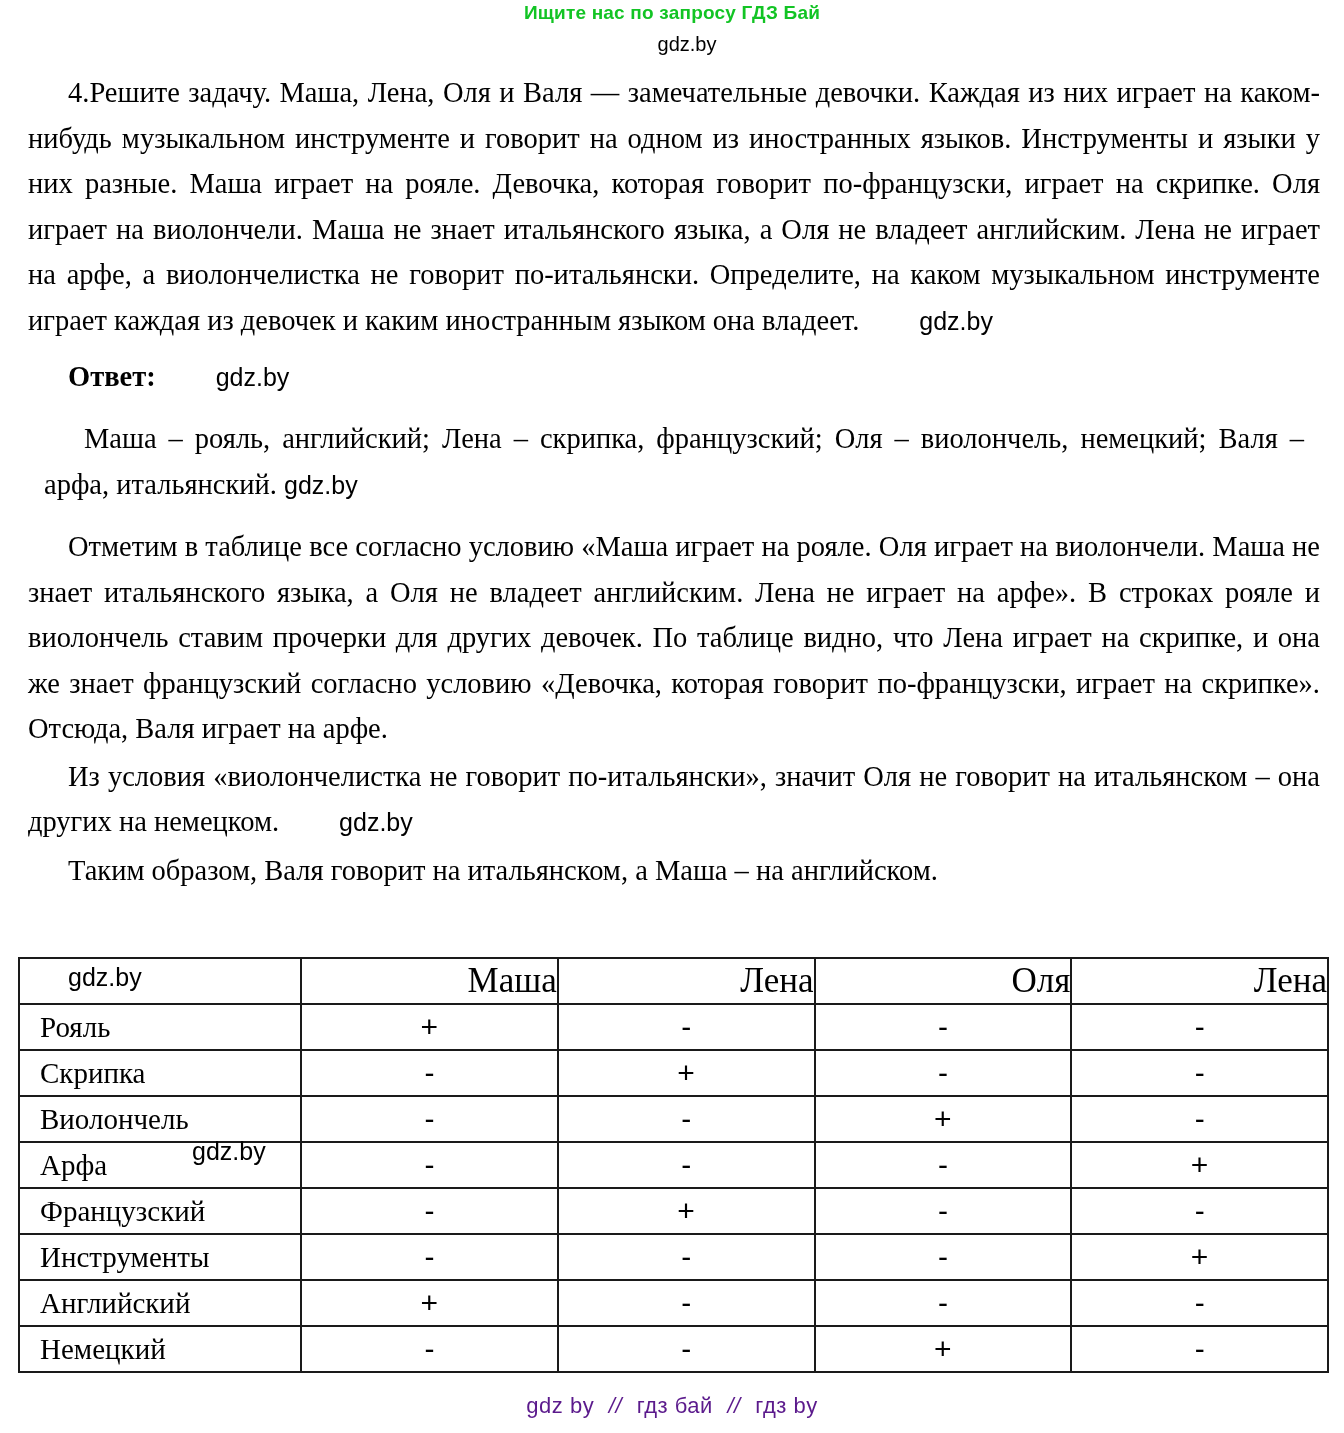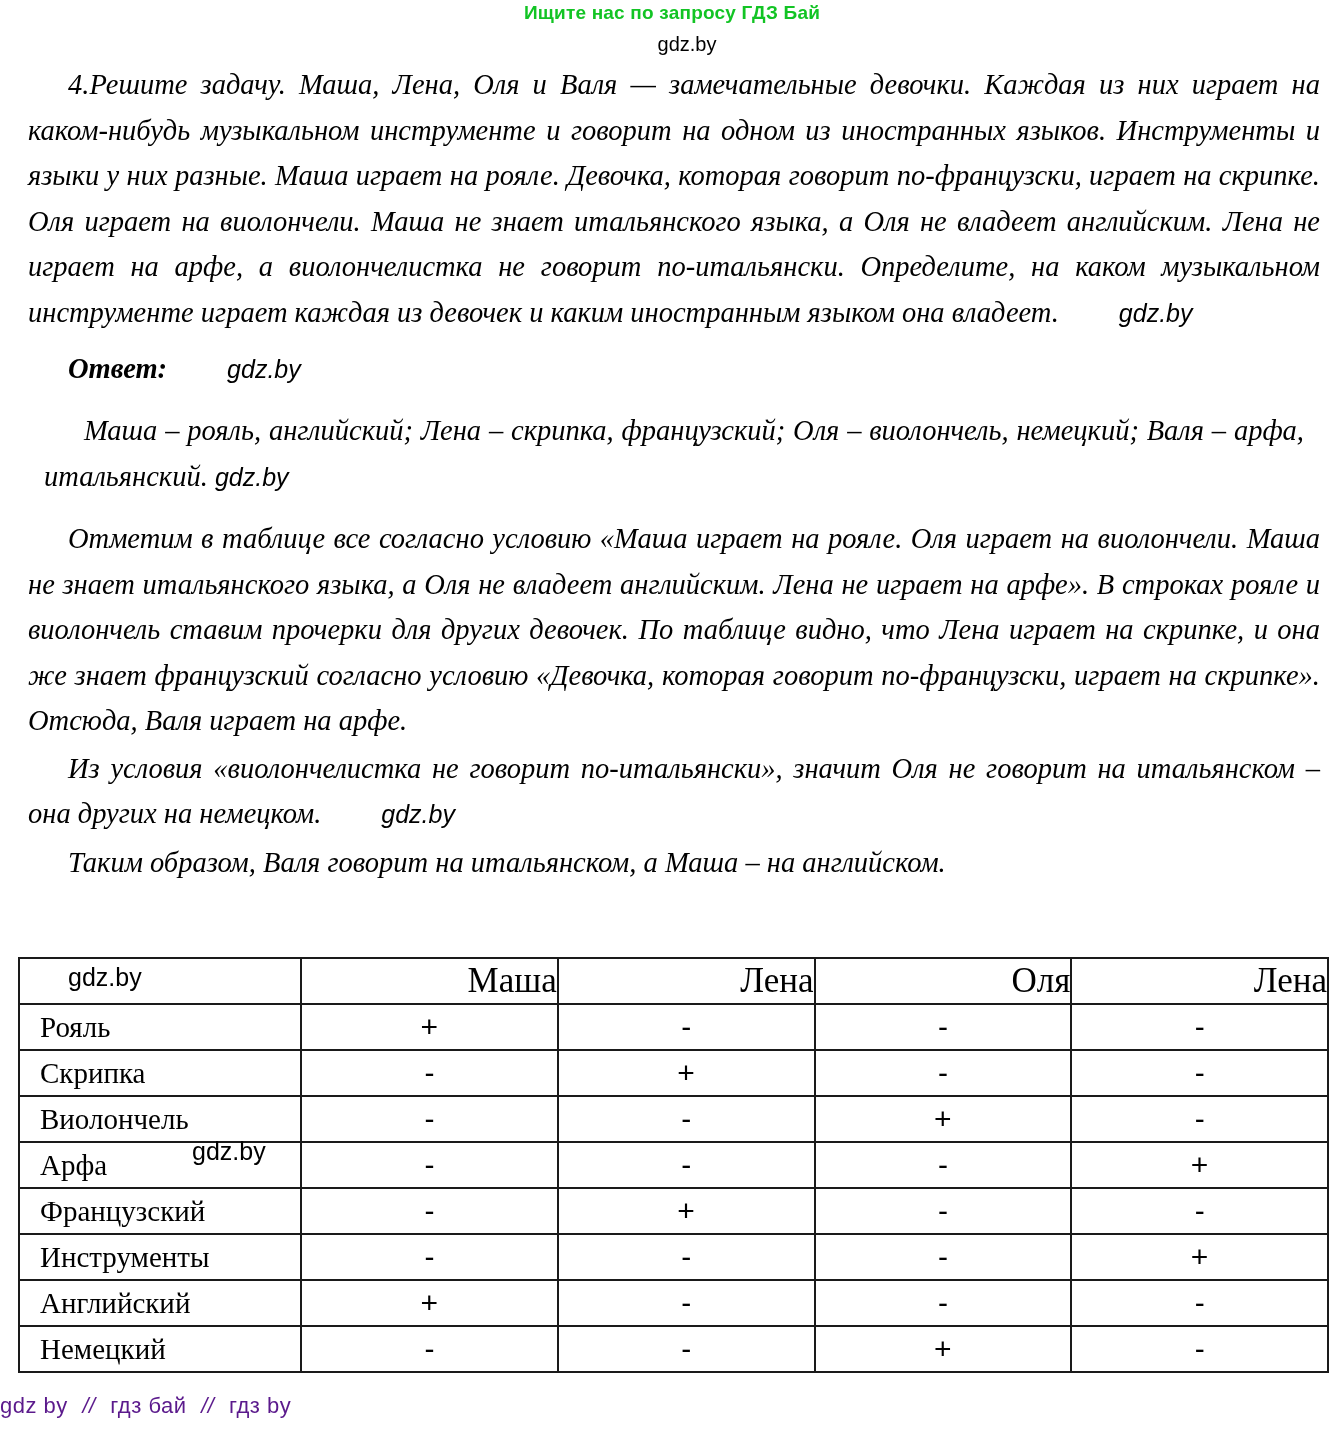--- a/index.html
+++ b/index.html
@@ -40,24 +40,23 @@
     font-size: 20px;
     font-weight: 400;
     color: #000000;
     padding-left: 30px;
     box-sizing: border-box;
   }
 
   
   .doc {
     position: absolute;
-    top: 62px;
+    top: 70px;
     left: 28px;
     width: 1292px;
-    font-style: italic;
   }
   p.para {
     margin: 0 0 2px 0;
     font-size: 28.5px;
     line-height: 45.5px;
     text-align: justify;
     text-indent: 40px;
     text-align-last: left;
     white-space: normal;
   }
@@ -142,20 +141,21 @@
   }
   .wm-hdr      { left: 48px;  top: 4px; }
   .wm-arfa     { left: 172px; top: -6px; }
 
   
   .footer {
     position: absolute;
     left: 0;
     bottom: 14px;
     width: 1344px;
+    text-align: center;
     font-family: "Liberation Sans", "DejaVu Sans", sans-serif;
     font-size: 22px;
     color: #5b1a8c;
     letter-spacing: 0.5px;
   }
   .footer .sep { padding: 0 8px; font-style: italic; }
 </style>
 </head>
 <body>
 

